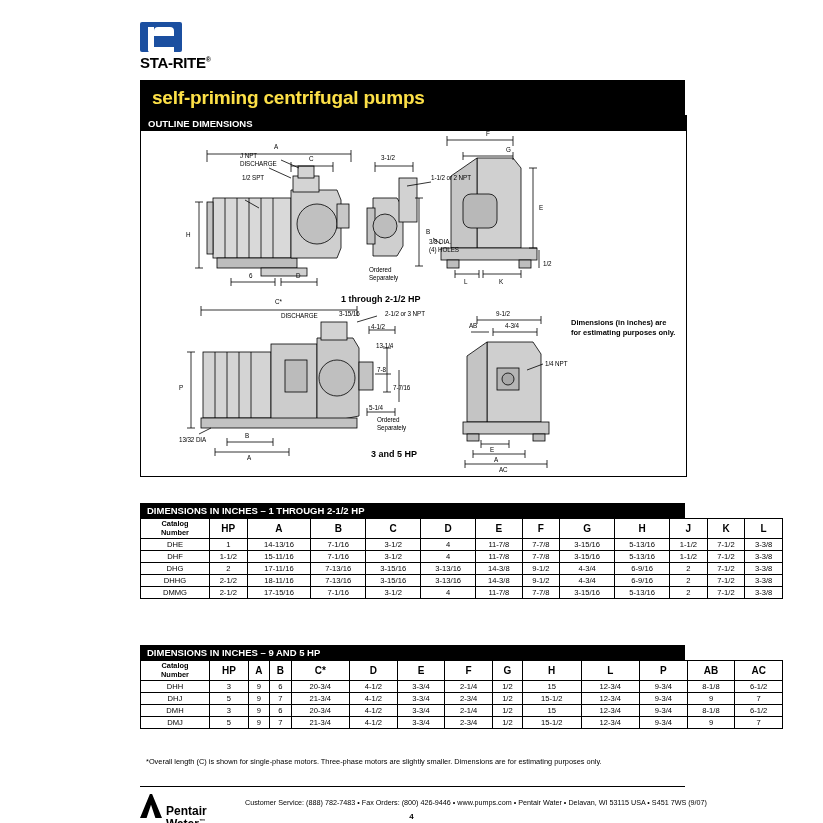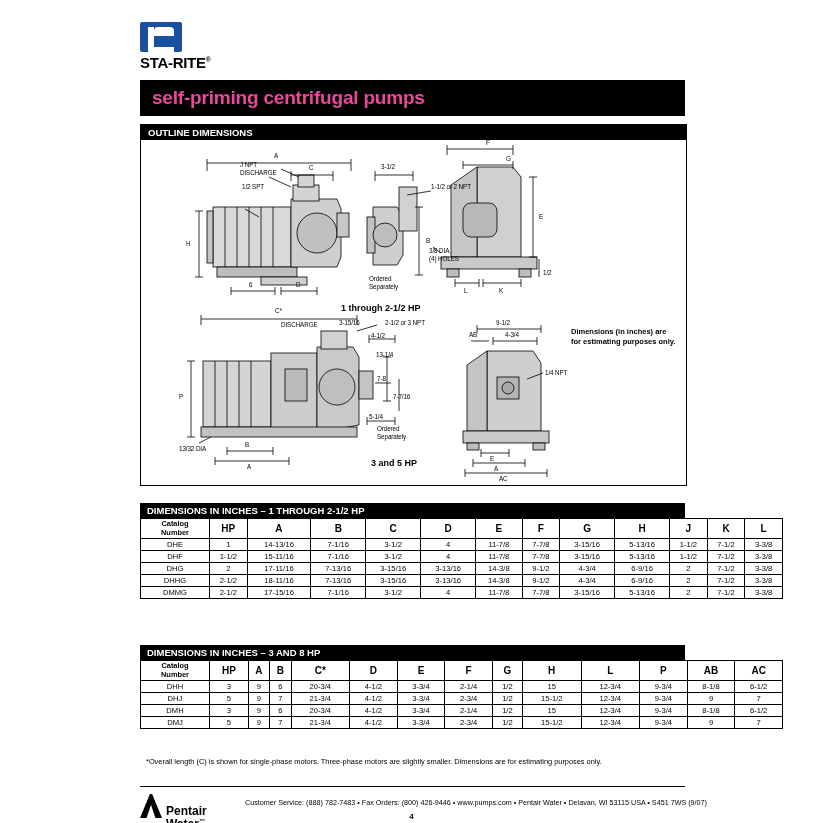--- a/index.html
+++ b/index.html
@@ -18,25 +18,25 @@
   .logo-mark{position:absolute;left:0;top:0;width:42px;height:30px;background:#1b4fa0;border-radius:2px;}
   .logo-mark:after{content:"";position:absolute;left:8px;top:5px;width:20px;height:20px;border-left:6px solid #fff;border-bottom:6px solid #fff;border-radius:0 0 0 4px;}
   .logo-mark:before{content:"";position:absolute;left:14px;top:5px;width:20px;height:9px;background:#fff;border-radius:4px 4px 0 0;}
   .logo-text{position:absolute;left:0;top:32px;font-size:15px;font-weight:bold;letter-spacing:-0.3px;}
   .logo-text sup{font-size:7px;vertical-align:super;}
 
   .title-bar{
     position:absolute;left:140px;top:80px;width:545px;height:36px;background:#000;
     display:flex;align-items:center;
   }
-  .title-bar span{color:#ec4899;font-size:19px;font-weight:bold;padding-left:12px;letter-spacing:-0.2px;}
+  .title-bar span{color:#fde047;font-size:19px;font-weight:bold;padding-left:12px;letter-spacing:-0.2px;}
 
   
   .outline-box{
-    position:absolute;left:140px;top:124px;width:545px;height:360px;
+    position:absolute;left:140px;top:115px;width:545px;height:360px;
     border:1px solid #000;background:#fff;
   }
   .outline-hdr{
     position:absolute;left:0;top:0;width:545px;height:15px;background:#000;
   }
   .outline-hdr span{color:#fff;font-size:9.5px;font-weight:bold;padding-left:7px;line-height:15px;display:block;}
 
   .fig-note{
     position:absolute;left:430px;top:202px;width:105px;font-size:7.5px;line-height:1.35;font-weight:bold;
   }
@@ -396,21 +396,21 @@
             <td>5-13/16</td>
             <td>2</td>
             <td>7-1/2</td>
             <td>3-3/8</td>
           </tr>
         </tbody>
     </table>
   </div>
 
   <div class="tbl-wrap2">
-    <div class="tbl-title">DIMENSIONS IN INCHES – 3 AND 8 HP</div>
+    <div class="tbl-title">DIMENSIONS IN INCHES – 9 AND 5 HP</div>
     <table>
       <thead>
           <tr id="t2head">
             <th class="catnum catnum-head">Catalog<br>Number</th>
             <th>HP</th>
             <th>A</th>
             <th>B</th>
             <th>C*</th>
             <th>D</th>
             <th>E</th>

